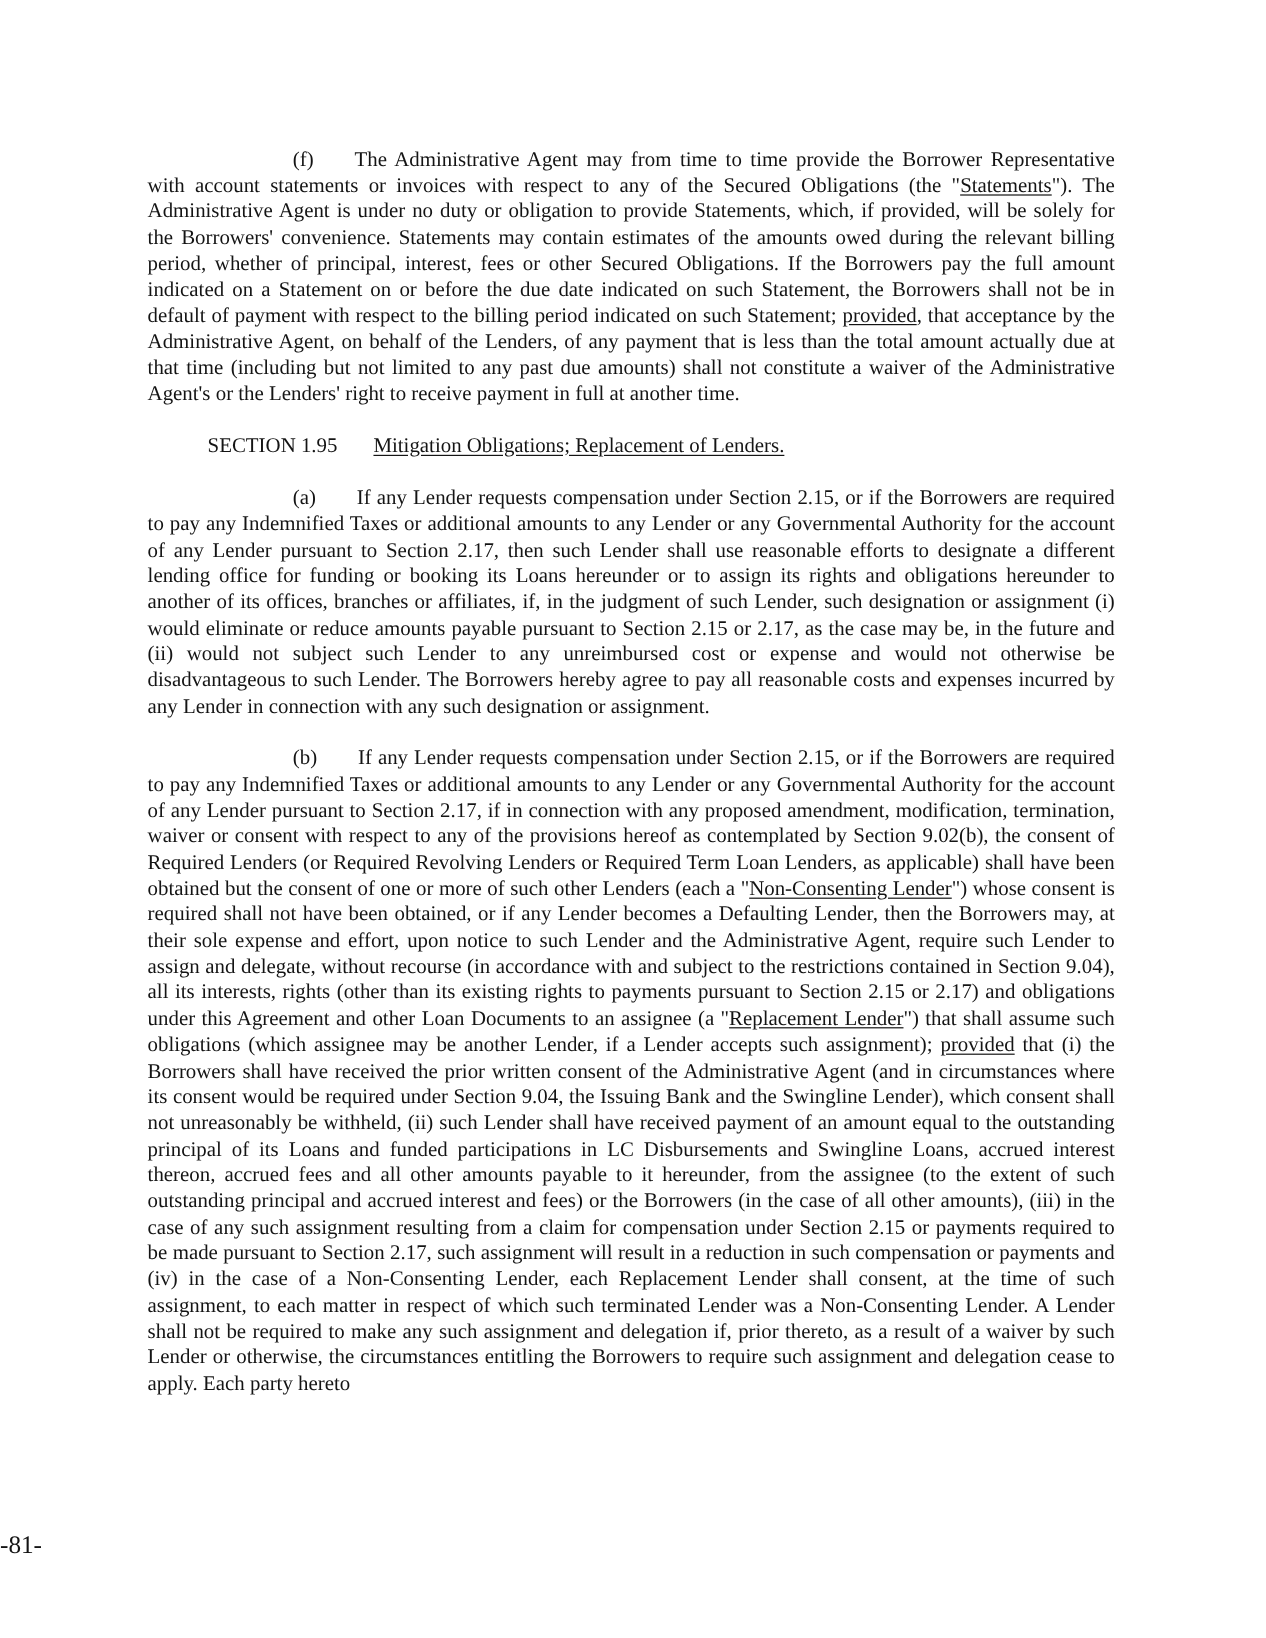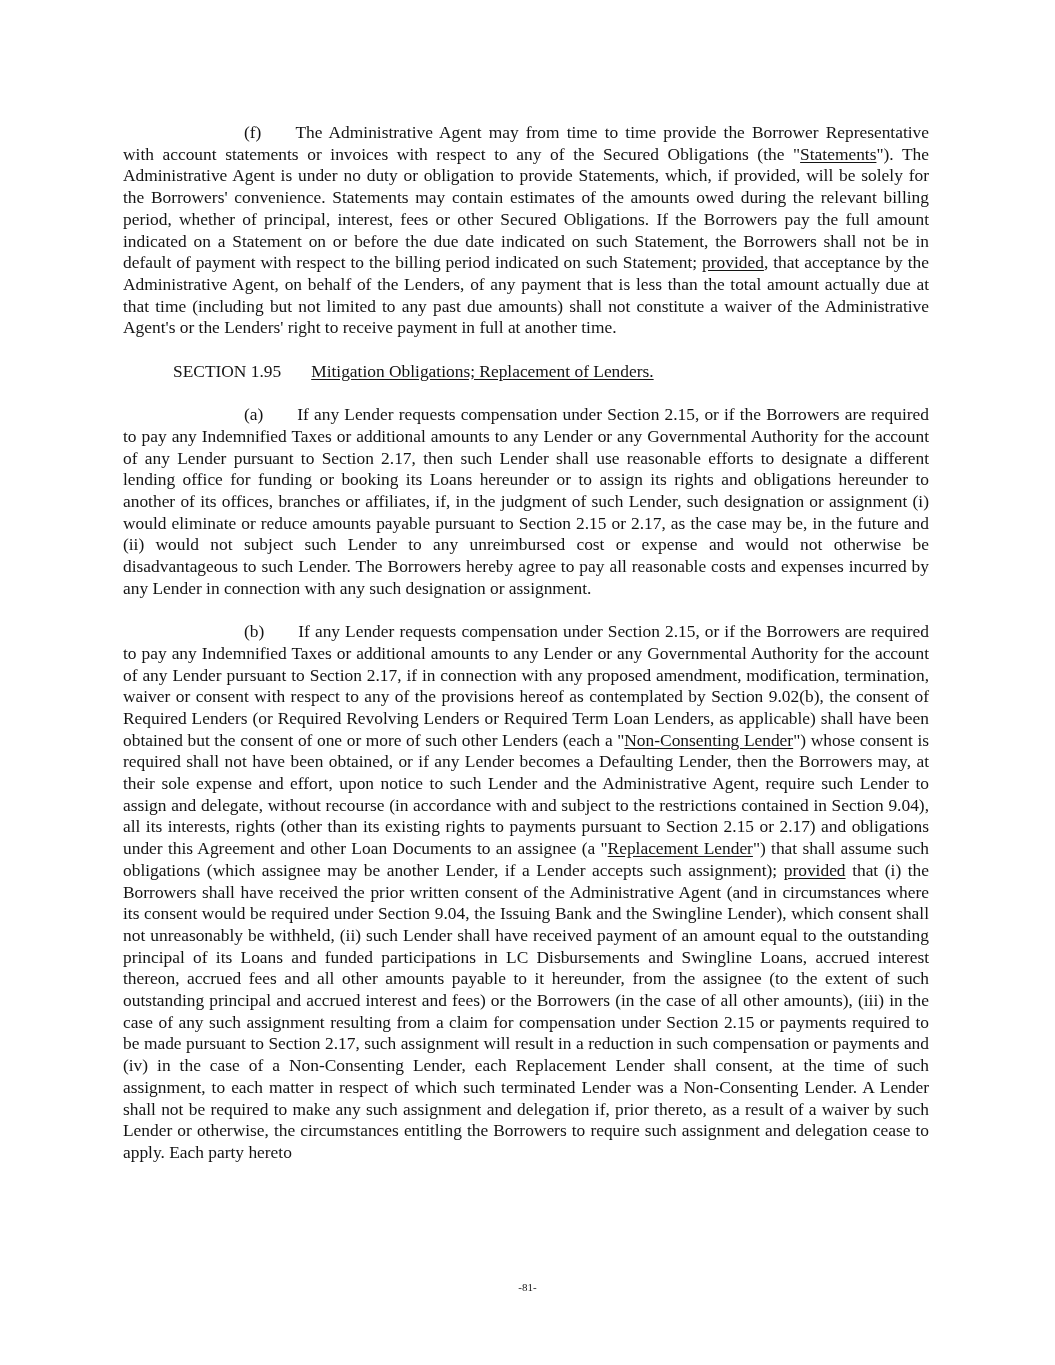--- a/index.html
+++ b/index.html
@@ -39,22 +39,21 @@
     display: inline-block;
     width: 34px;
   }
   .heading .tab { width: 30px; }
   .u { text-decoration: underline; text-underline-offset: 2px; }
   .page-footer {
     position: absolute;
     top: 1277px;
     left: 0;
     right: 0;
-    text-align: center;
-    font-size: 11px;
+    font-size: 21px;
     line-height: 21.7px;
   }
 </style>
 </head>
 <body>
 
 <div class="page">
   <div class="body-text" id="doc-body">
       <p class="para"><span>(f)</span><span class="tab"></span><span>The Administrative Agent may from time to time provide the Borrower Representative with account statements or invoices with respect to any of the Secured Obligations (the "</span><span class="u">Statements</span><span>").  The Administrative Agent is under no duty or obligation to provide Statements, which, if provided, will be solely for the Borrowers' convenience.  Statements may contain estimates of the amounts owed during the relevant billing period, whether of principal, interest, fees or other Secured Obligations.  If the Borrowers pay the full amount indicated on a Statement on or before the due date indicated on such Statement, the Borrowers shall not be in default of payment with respect to the billing period indicated on such Statement; </span><span class="u">provided</span><span>, that acceptance by the Administrative Agent, on behalf of the Lenders, of any payment that is less than the total amount actually due at that time (including but not limited to any past due amounts) shall not constitute a waiver of the Administrative Agent's or the Lenders' right to receive payment in full at another time.</span></p>
       <p class="heading"><span>SECTION 1.95</span><span class="tab"></span><span class="u">Mitigation Obligations; Replacement of Lenders.</span></p>

